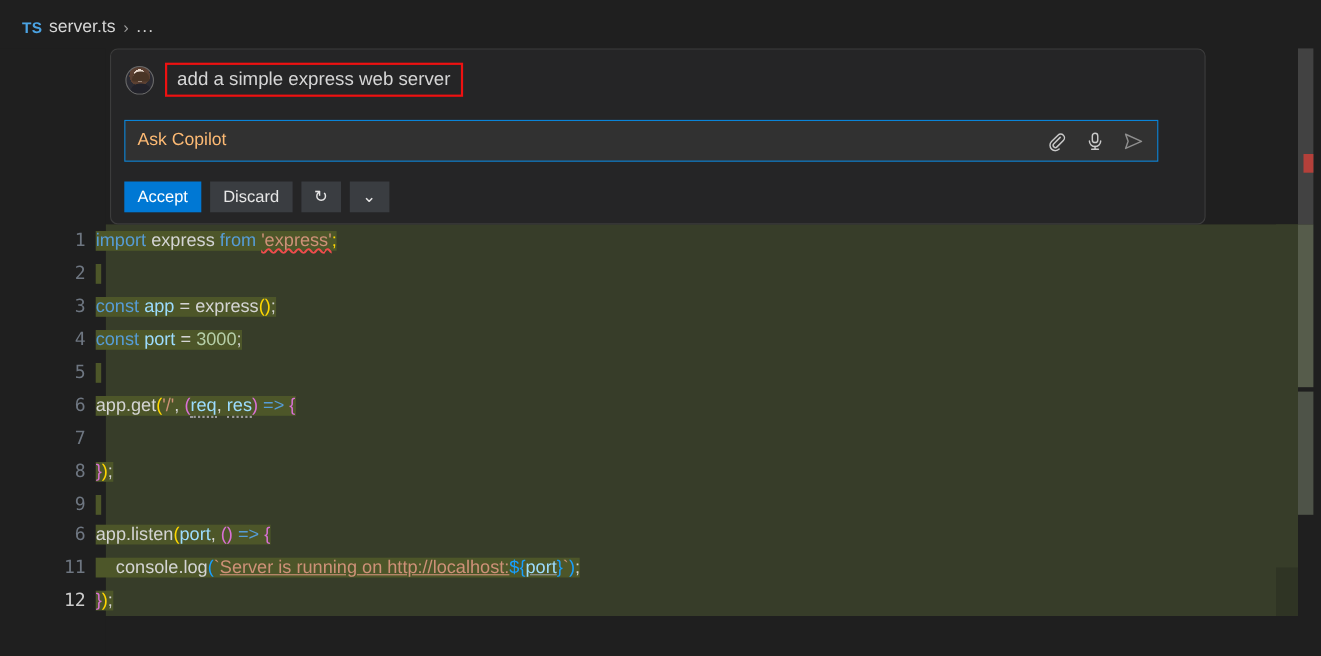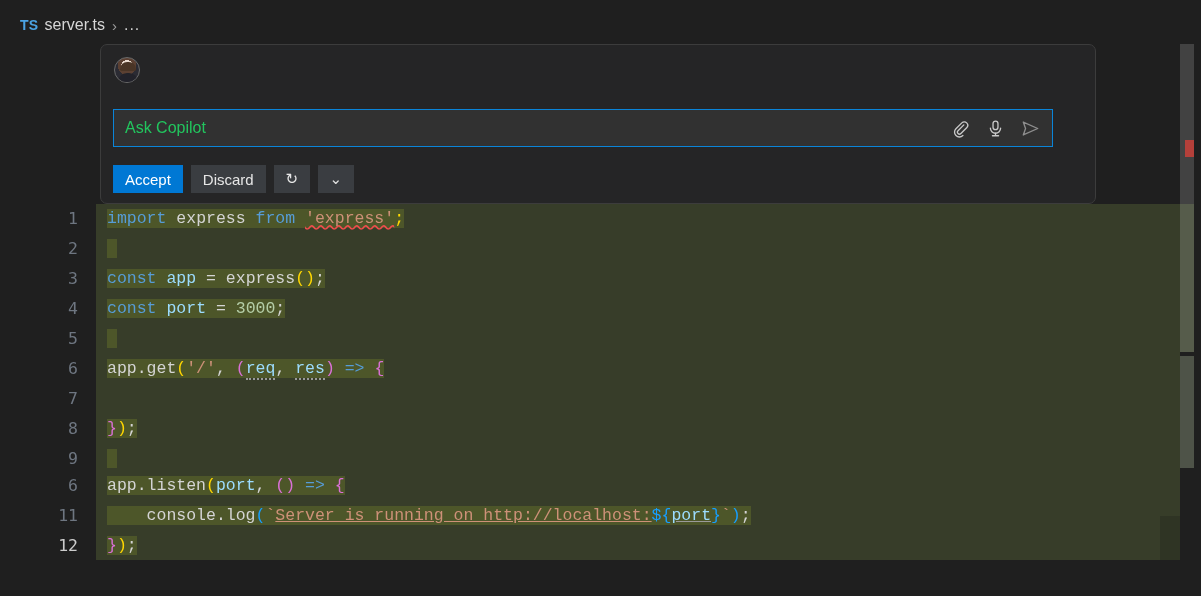--- a/index.html
+++ b/index.html
@@ -39,22 +39,22 @@
   .lineno.current { color: #cccccc; }
 
   
   .diffblock {
     position: absolute; left: 96px; top: 160px;
     width: 1084px; height: 356px;
     background: #373d29;
   }
 
   .codearea {
-    position: absolute; left: 104px; top: 0; width: 1044px; height: 552px;
-    font-family: Liberation Mono, monospace;
+    position: absolute; left: 84px; top: 0; width: 1044px; height: 552px;
+    font-family: Liberation Sans, sans-serif;
     font-size: 16.5px;
   }
   .cline {
     position: absolute; left: 0; height: 30px; line-height: 30px;
     white-space: pre; color: #d4d4d4; padding-left: 3px;
   }
   .cline .ins { background: #4d5629; }
 
   
   .kw   { color: #569cd6; }
@@ -114,21 +114,21 @@
   }
   .prompt-text { color: #d6d6d6; font-size: 17px; white-space: nowrap; }
 
   .askbox {
     position: absolute; left: 12px; top: 64px;
     width: 940px; height: 38px;
     background: #313131; border: 1px solid #0a84d8;
     display: flex; align-items: center;
   }
   .askplaceholder {
-    flex: 1; padding-left: 11px; color: #22c55e; font-size: 16px; white-space: nowrap;
+    flex: 1; padding-left: 11px; color: #fdba74; font-size: 16px; white-space: nowrap;
   }
   .askicons { display: flex; align-items: center; gap: 16px; padding-right: 12px; }
   .ic { width: 19px; height: 19px; display: block; }
 
   .btnrow { position: absolute; left: 12px; top: 120px; display: flex; align-items: center; gap: 8px; }
   .btn {
     height: 28px; display: inline-flex; align-items: center; justify-content: center;
     padding: 0 12px; font-size: 15px; border: none; cursor: pointer;
     font-family: "Liberation Sans", sans-serif;
   }
@@ -188,20 +188,23 @@
     <div class="scrollslider"></div>
     <div class="scrollslider2"></div>
     <div class="scrollslider3"></div>
     <div class="err-marker"></div>
   </div>
 
   <div class="copilot">
 
     <div class="prompt-row">
       <div class="avatar"></div>
+      <div class="prompt-box">
+        <span class="prompt-text">add a simple express web server</span>
+      </div>
     </div>
 
     <div class="askbox">
       <span class="askplaceholder">Ask Copilot</span>
       <span class="askicons">
         <span class="ic">
           <svg viewBox="0 0 20 20" width="19" height="19" fill="none" stroke="#c9c9c9" stroke-width="1.4" stroke-linecap="round">
             <path d="M13.5 6.2 7.4 12.3a2.1 2.1 0 0 0 3 3l6.1-6.1a3.6 3.6 0 0 0-5.1-5.1L5.2 10.2a5.1 5.1 0 0 0 7.3 7.2"></path>
           </svg>
         </span>

